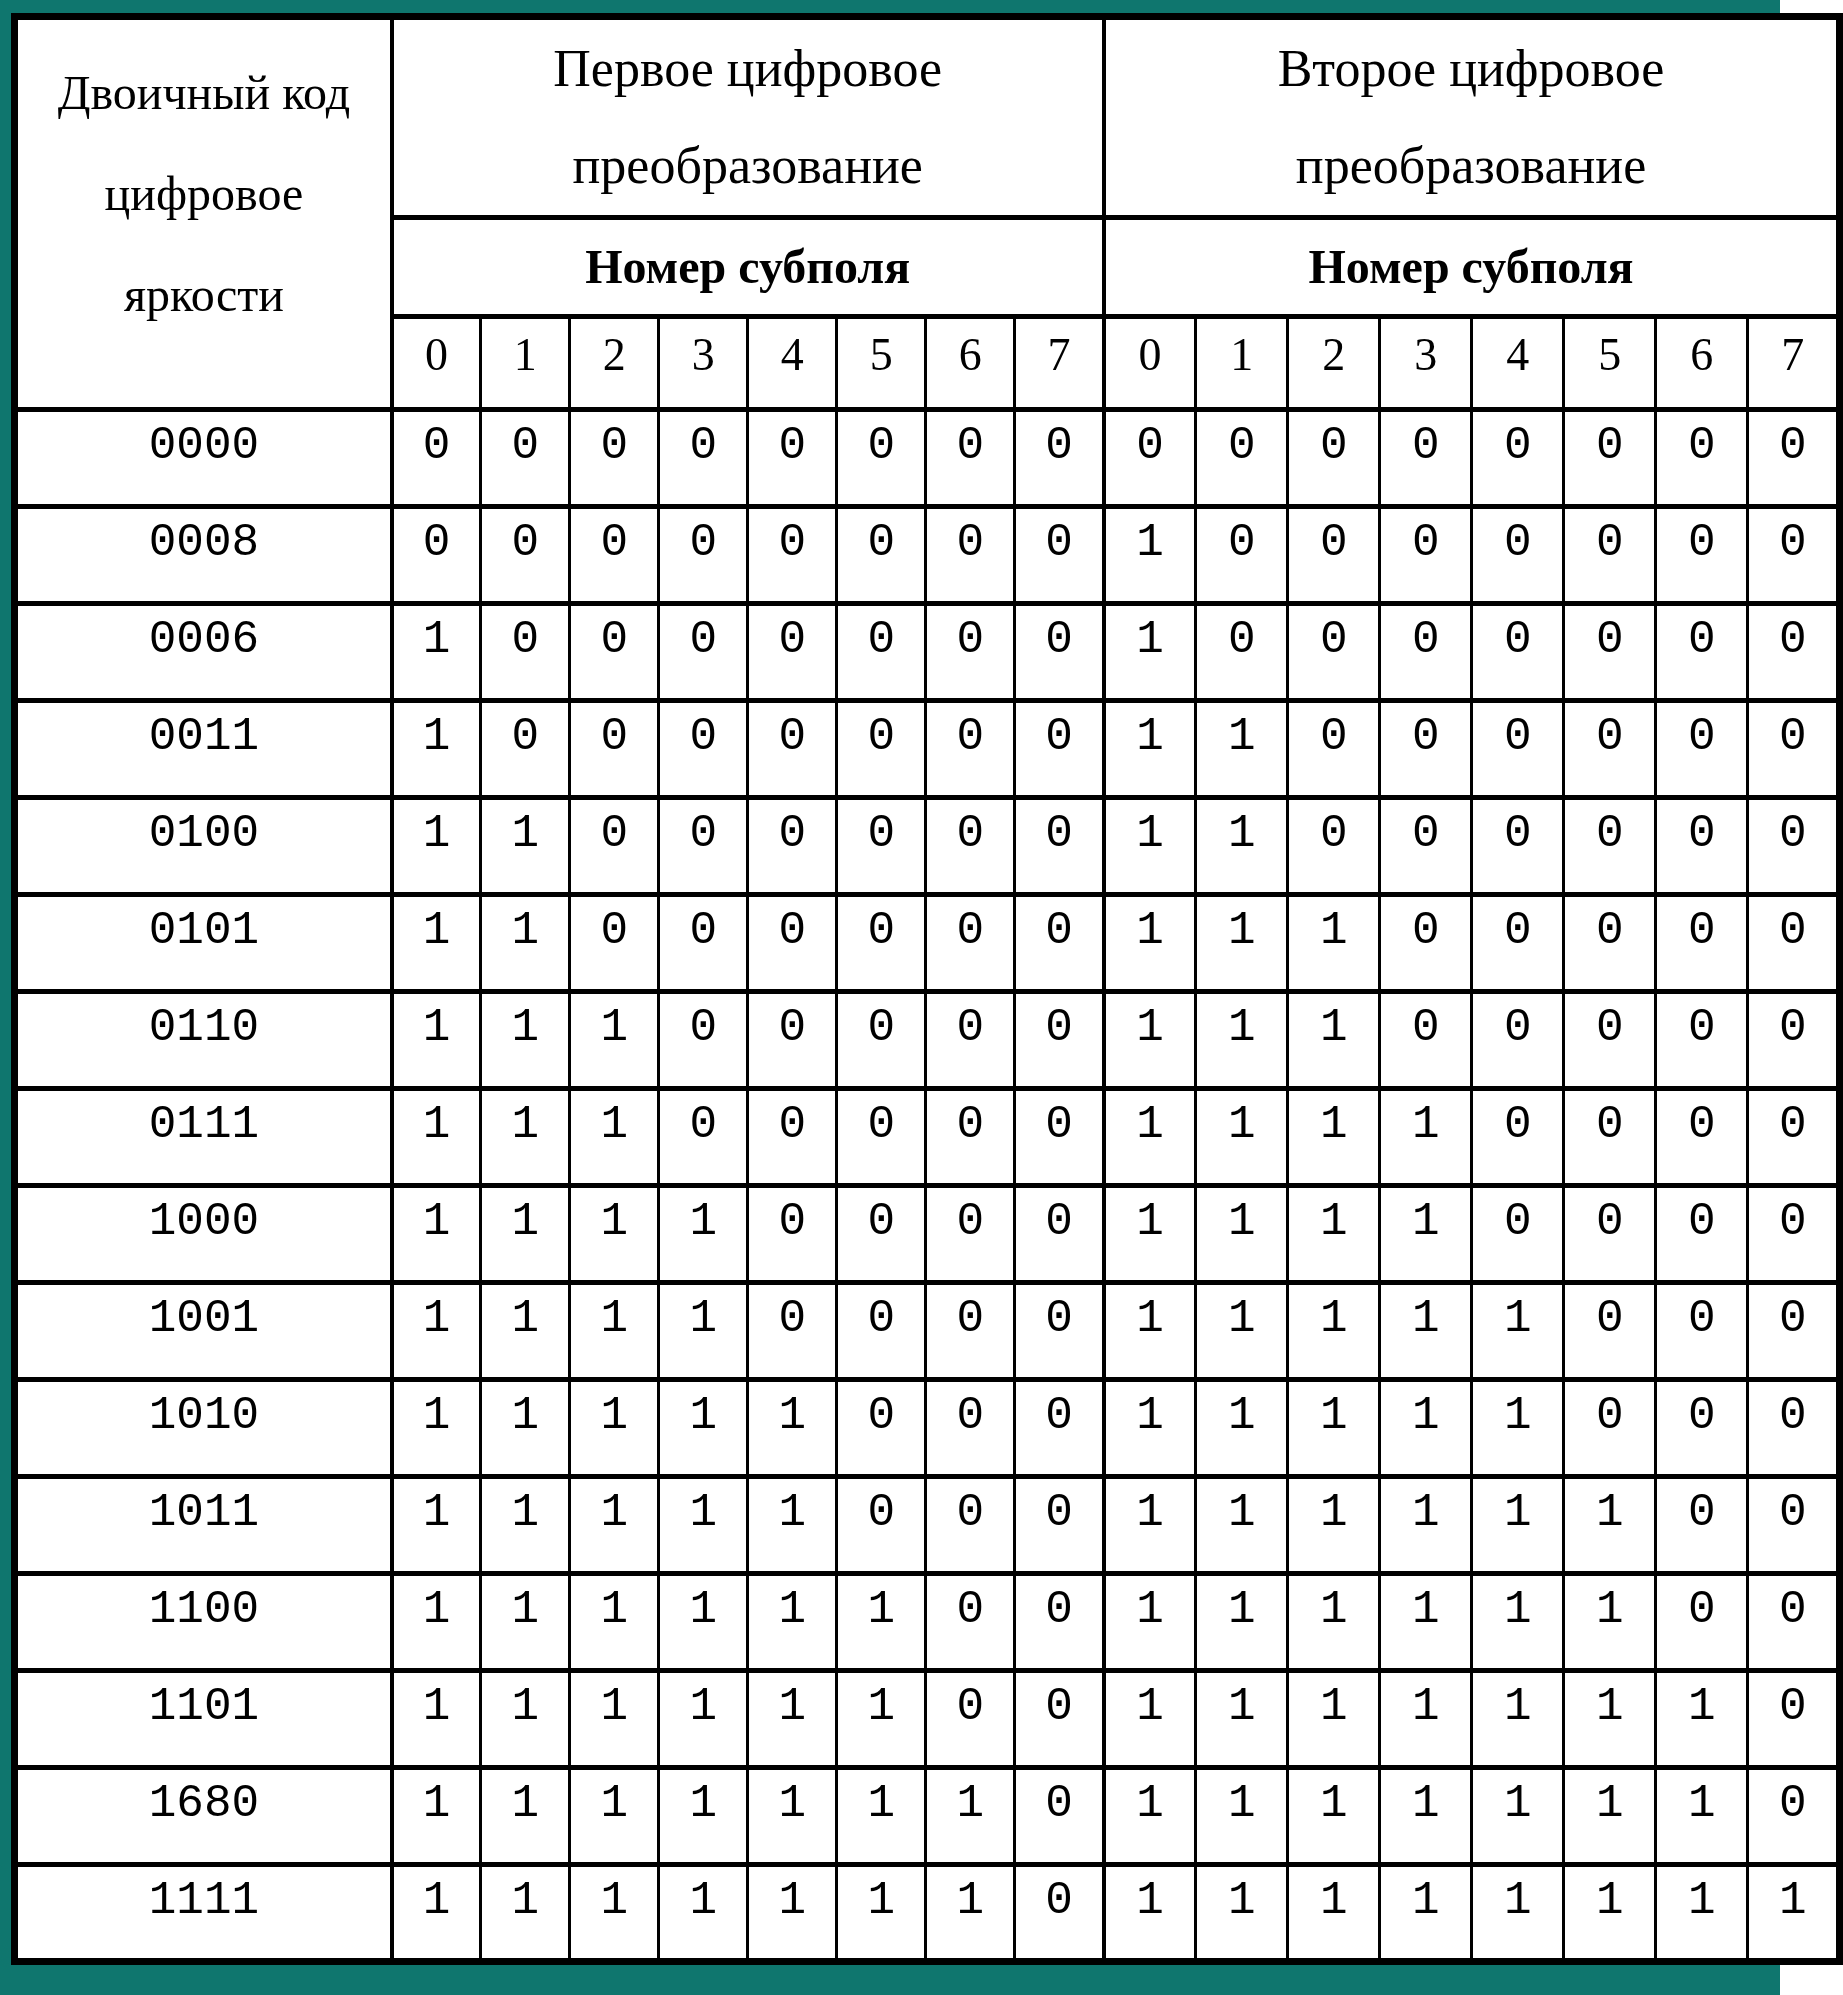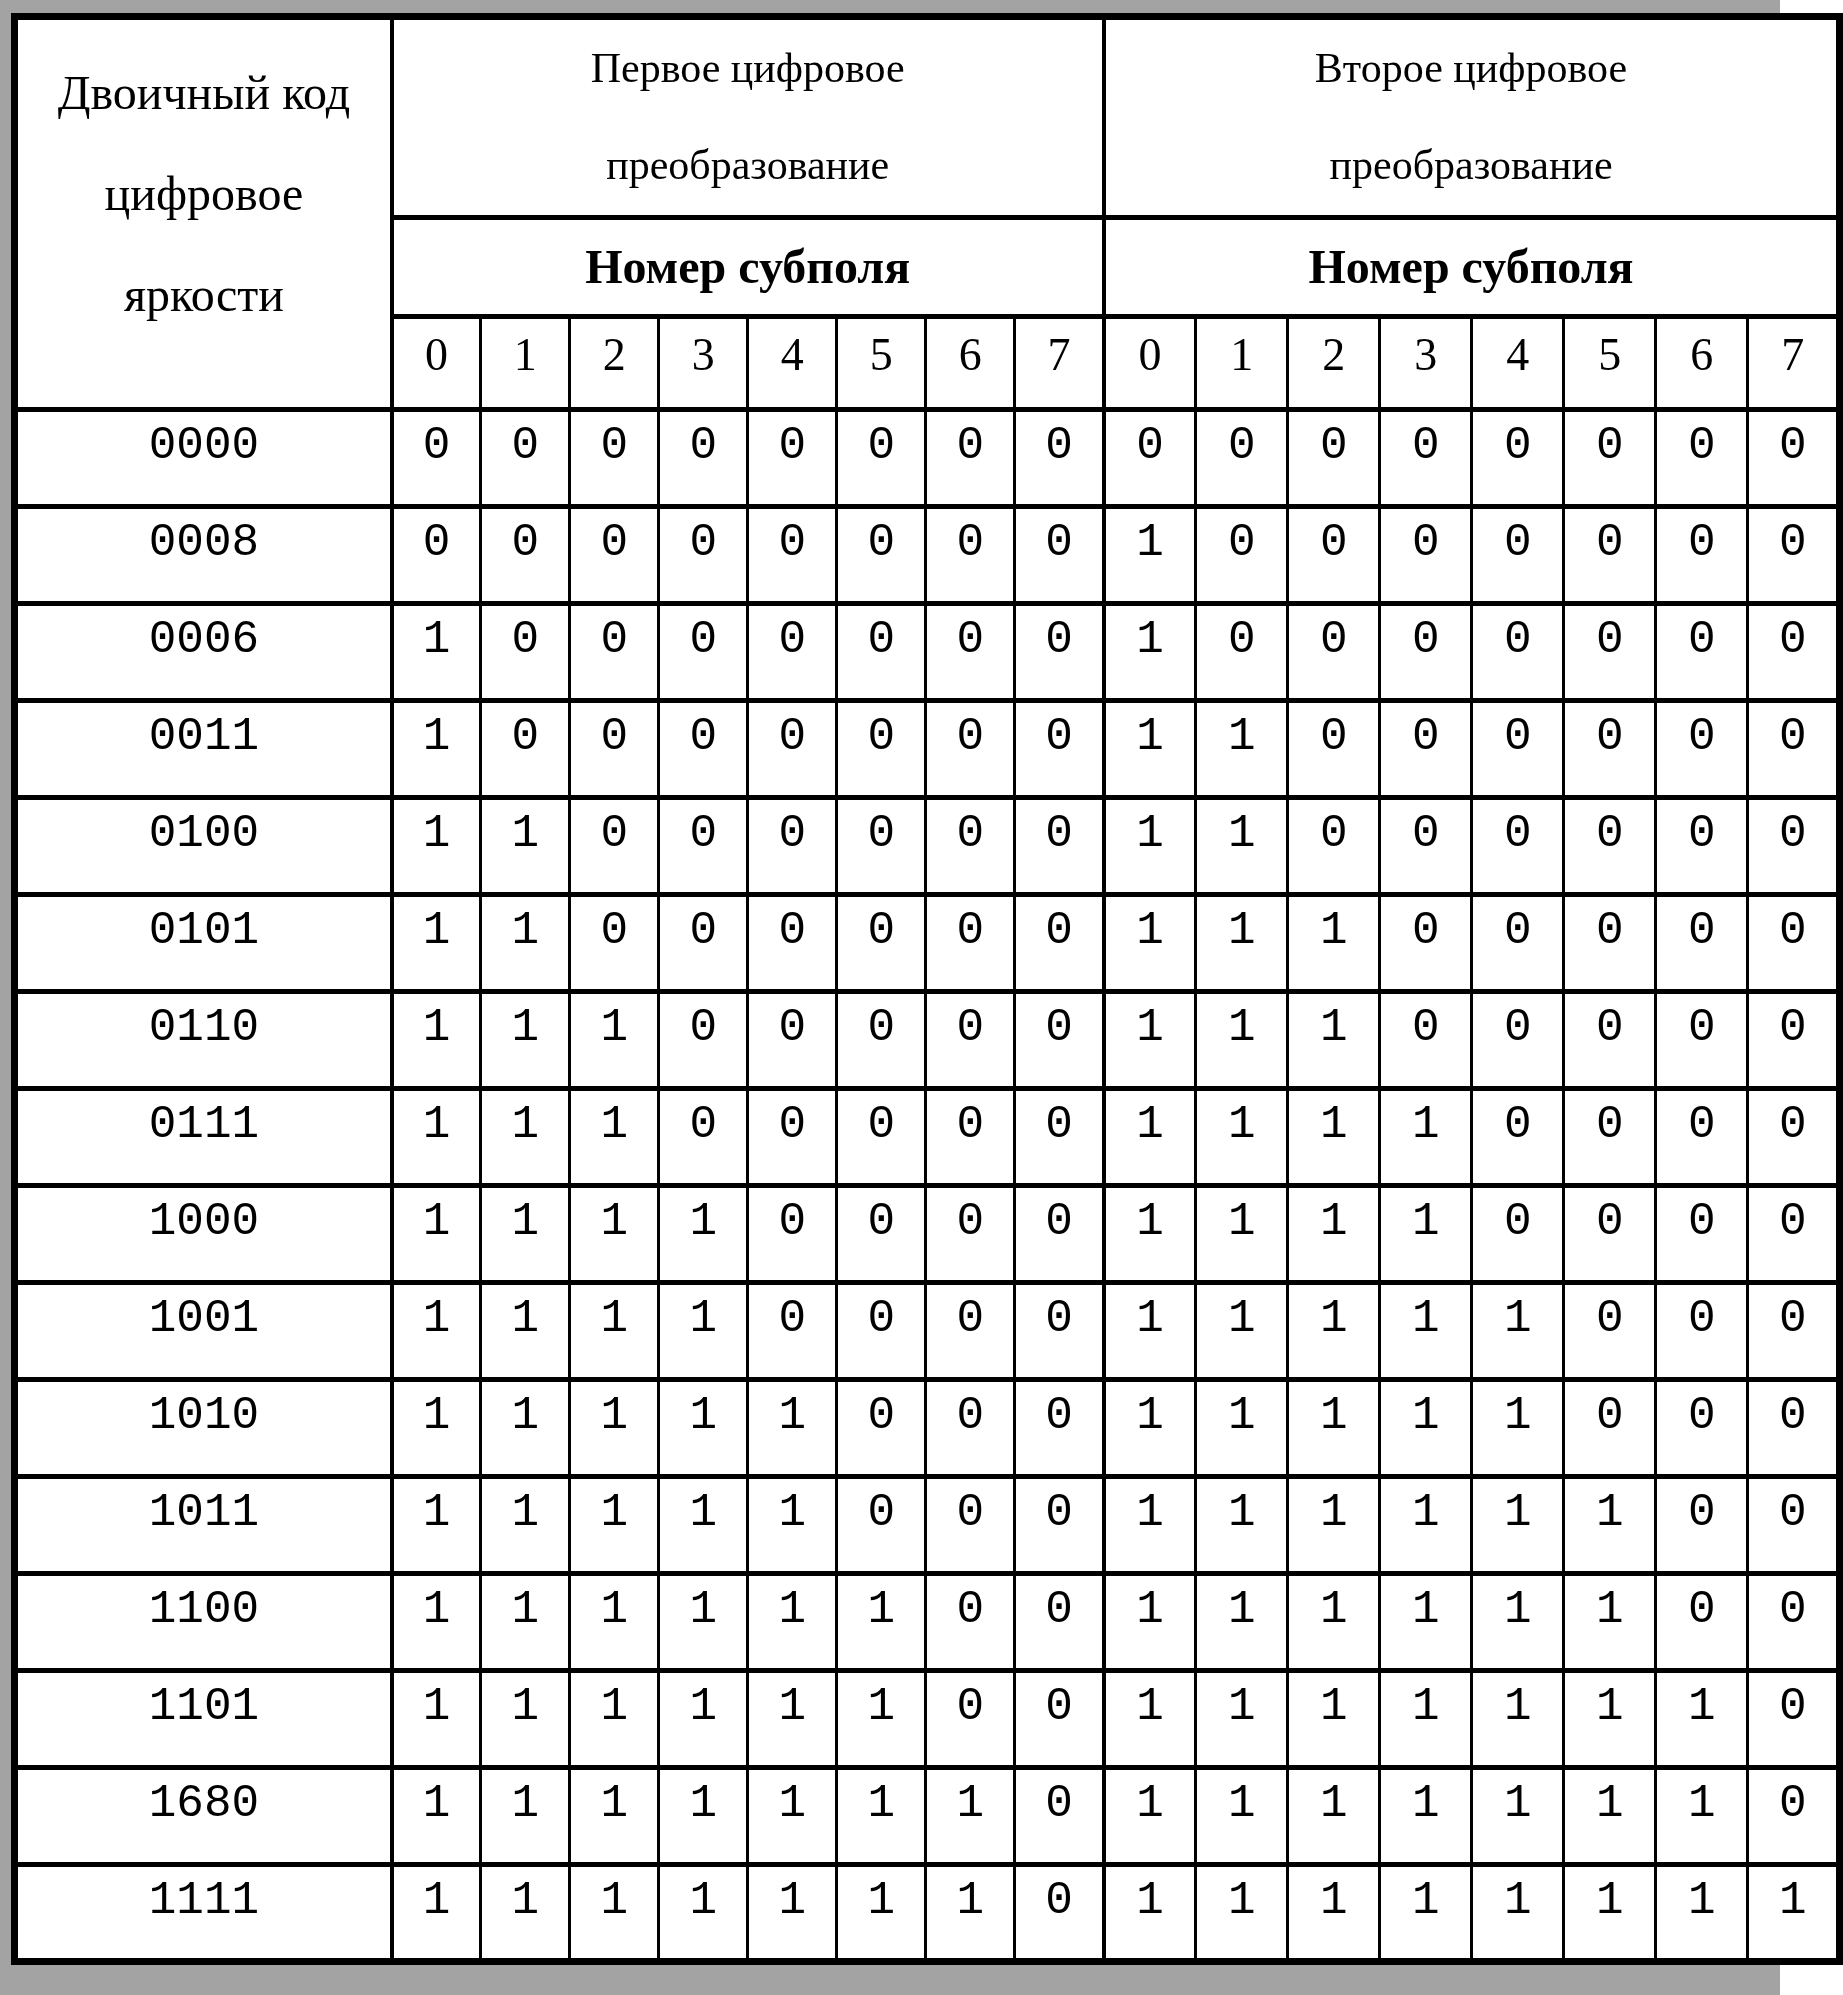--- a/index.html
+++ b/index.html
@@ -8,21 +8,21 @@
     background: #ffffff;
     width: 1844px;
     height: 1995px;
     overflow: hidden;
   }
   .page {
     box-sizing: border-box;
     width: 1780px;
     height: 1995px;
     padding: 12.8px 8px 0 11.2px;
-    background: #a3a3a3;
+    background: #0f766e;
     color: #000000;
     font-family: "Liberation Serif", "DejaVu Serif", serif;
   }
   table.tbl {
     border-collapse: collapse;
     table-layout: fixed;
     width: 1821px;
     border: 7.2px solid #000000;
   }
   col.c-code { width: 377px; }
@@ -52,21 +52,21 @@
   tbody tr         { height: 97px; font-family: Liberation Mono, monospace; }
 
   .corner {
     vertical-align: top;
     padding-top: 22.3px;
     font-size: 48px;
     line-height: 101px;
   }
   .group {
     vertical-align: middle;
-    font-size: 42px;
+    font-size: 52px;
     line-height: 97px;
   }
   .sub {
     vertical-align: middle;
     font-size: 48px;
     line-height: 48px;
     font-weight: bold;
   }
   .num {
     vertical-align: top;

